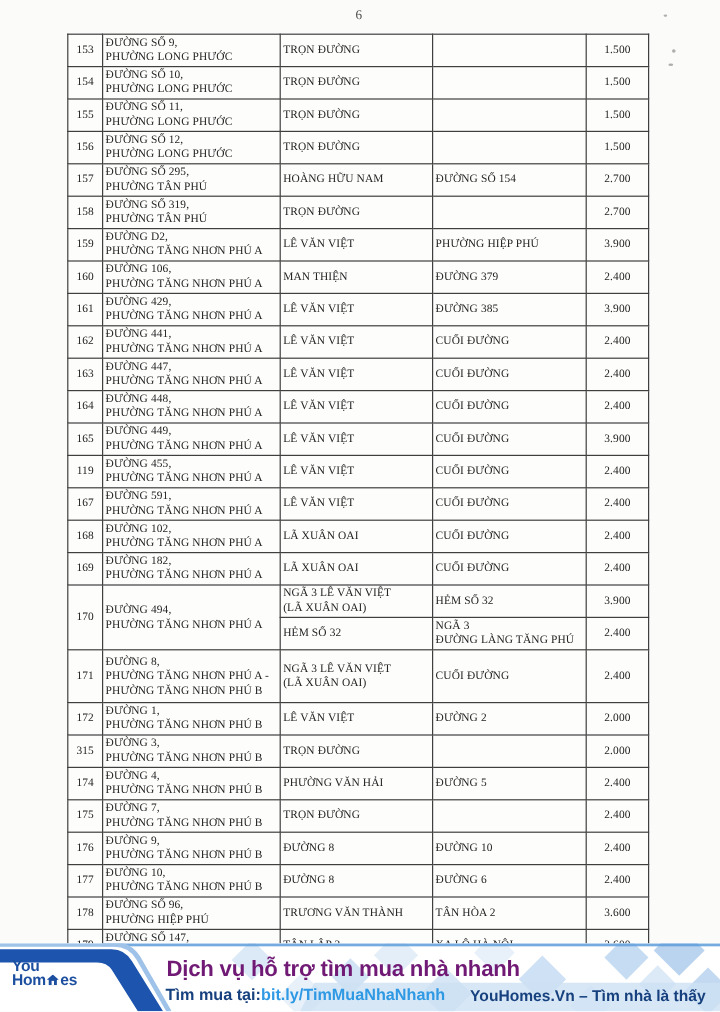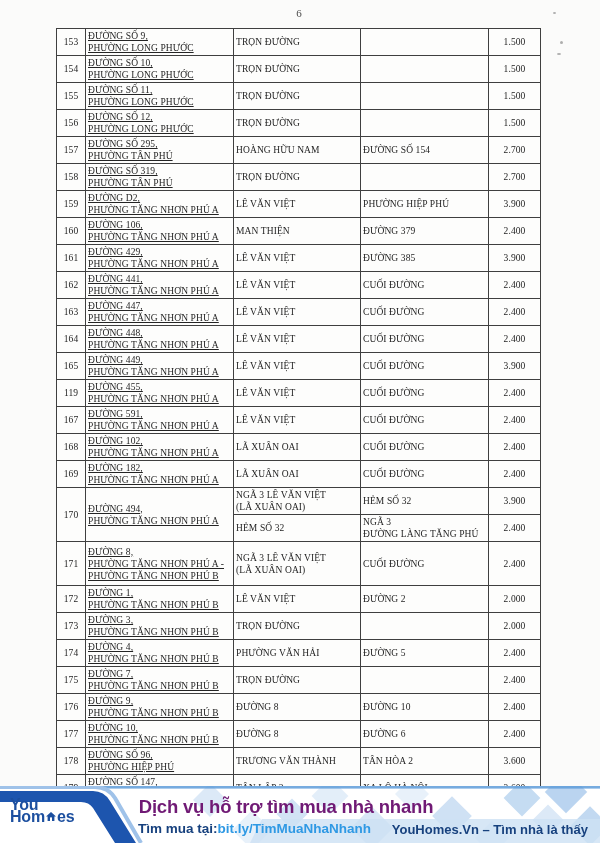--- a/index.html
+++ b/index.html
@@ -6,34 +6,34 @@
   body{width:600px;height:843px;position:relative;background:#fbfbfa;overflow:hidden;
        font-family:"Liberation Serif", serif;}
   .page-number{position:absolute;top:7px;left:56px;width:486px;text-align:center;
        font-size:11px;color:#4c4c4c;}
   table.price-table{position:absolute;left:56px;top:28px;width:424px;border-collapse:collapse;
        table-layout:fixed;background:#fdfdfc;}
   table.price-table td{border:1px solid #3f3f3f;font-size:9.5px;line-height:12px;
        color:#242424;vertical-align:middle;padding:1px 2px;overflow:hidden;
        letter-spacing:.1px;}
   td.c-no{text-align:center;}
-  td.c-street{padding-left:3px;text-decoration:underline;}
+  td.c-street{padding-left:3px;}
   td.c-from,td.c-to{padding-left:4px;}
   td.c-price{text-align:center;padding-right:5px;}
   tr.r{height:26px;}
   tr.r-tall{height:44px;}
   tr.r-subA{height:27px;}
   tr.r-subB{height:23px;}
   .speck{position:absolute;background:#6f6f6f;opacity:.55;border-radius:50%;}
   
   .banner{position:absolute;left:0;top:786px;width:600px;height:57px;background:#ffffff;
        overflow:hidden;font-family:"Liberation Sans", sans-serif;}
   .banner svg.bg{position:absolute;inset:0;}
   .logo{position:absolute;left:10px;top:13px;color:#1c4f9f;font-weight:bold;
-       line-height:11.5px;font-size:16px;letter-spacing:-.2px;}
+       line-height:11.5px;font-size:13px;letter-spacing:-.2px;}
   .logo .l2{display:flex;align-items:flex-end;}
   .logo svg{margin:0 1px 1px 1px;}
   .headline{position:absolute;left:106px;top:10px;width:360px;text-align:center;
        font-size:18.5px;font-weight:bold;color:#701a75;letter-spacing:-.2px;white-space:nowrap;}
   .subline{position:absolute;left:138px;top:35px;font-size:13.5px;font-weight:bold;
        color:#17417e;white-space:nowrap;}
   .subline .link{color:#2f99e4;margin-left:0;text-decoration:none;}
   .tagline{position:absolute;right:12px;top:36px;font-size:13px;font-weight:bold;
        color:#17417e;white-space:nowrap;}
 </style>
@@ -190,21 +190,21 @@
         <td class="c-price">2.400</td>
       </tr>
       <tr class="r">
         <td class="c-no">172</td>
         <td class="c-street">ĐƯỜNG 1,<br>PHƯỜNG TĂNG NHƠN PHÚ B</td>
         <td class="c-from">LÊ VĂN VIỆT</td>
         <td class="c-to">ĐƯỜNG 2</td>
         <td class="c-price">2.000</td>
       </tr>
       <tr class="r">
-        <td class="c-no">173</td>
+        <td class="c-no">315</td>
         <td class="c-street">ĐƯỜNG 3,<br>PHƯỜNG TĂNG NHƠN PHÚ B</td>
         <td class="c-from">TRỌN ĐƯỜNG</td>
         <td class="c-to"></td>
         <td class="c-price">2.000</td>
       </tr>
       <tr class="r">
         <td class="c-no">174</td>
         <td class="c-street">ĐƯỜNG 4,<br>PHƯỜNG TĂNG NHƠN PHÚ B</td>
         <td class="c-from">PHƯỜNG VĂN HẢI</td>
         <td class="c-to">ĐƯỜNG 5</td>

